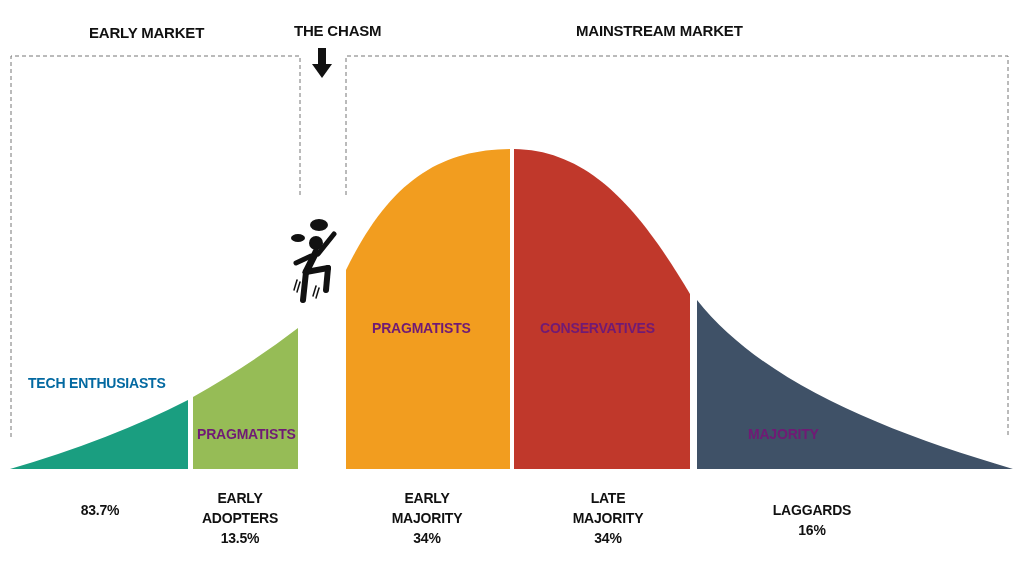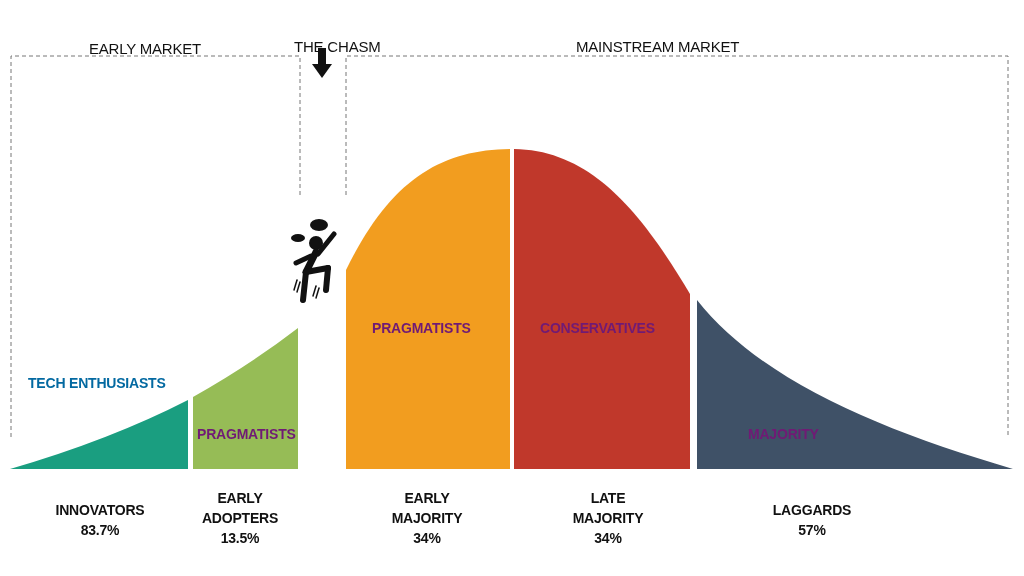--- a/index.html
+++ b/index.html
@@ -1,19 +1,19 @@
 <!DOCTYPE html>
 <html><head>
 <meta charset="utf-8">
 <style>
   html, body { margin:0; padding:0; background:#ffffff; }
   body { width:1024px; height:576px; position:relative; overflow:hidden;
          font-family:"Liberation Sans", "DejaVu Sans", sans-serif; }
   .abs { position:absolute; }
-  .hdr { font-weight:normal; font-size:15px; color:#111; letter-spacing:-0.2px; white-space:nowrap;margin-top:16px; }
+  .hdr { font-weight:bold; font-size:15px; color:#111; letter-spacing:-0.2px; white-space:nowrap; }
   .seg-label { font-weight:bold; font-size:14px; color:#701a75; white-space:nowrap; letter-spacing:-0.2px; }
   .dark-label { font-weight:bold; font-size:14px; color:#0369a1; white-space:nowrap; letter-spacing:-0.2px; }
   .bottom-label { font-weight:bold; font-size:14px; color:#111; text-align:center; line-height:20px; letter-spacing:-0.2px; }
   svg { position:absolute; left:0; top:0; }
 </style>
 </head>
 <body>
 
 <svg width="1024" height="576" viewBox="0 0 1024 576">
 
@@ -56,34 +56,33 @@
 <div class="abs hdr" style="left:294px; top:22px;">THE CHASM</div>
 <div class="abs hdr" style="left:576px; top:22px;">MAINSTREAM MARKET</div>
 
 <div class="abs dark-label" style="left:28px; top:375px;">TECH ENTHUSIASTS</div>
 <div class="abs seg-label" style="left:197px; top:426px;">PRAGMATISTS</div>
 <div class="abs seg-label" style="left:372px; top:320px;">PRAGMATISTS</div>
 <div class="abs seg-label" style="left:540px; top:320px;">CONSERVATIVES</div>
 <div class="abs seg-label" style="left:748px; top:426px;">MAJORITY</div>
 
 <div class="abs bottom-label" style="left:40px; top:500px; width:120px;">
-  <div>INNOVATORS</div>
   <div>83.7%</div>
 </div>
 <div class="abs bottom-label" style="left:185px; top:488px; width:110px;">
   <div>EARLY</div>
   <div>ADOPTERS</div>
   <div>13.5%</div>
 </div>
 <div class="abs bottom-label" style="left:372px; top:488px; width:110px;">
   <div>EARLY</div>
   <div>MAJORITY</div>
   <div>34%</div>
 </div>
 <div class="abs bottom-label" style="left:553px; top:488px; width:110px;">
   <div>LATE</div>
   <div>MAJORITY</div>
   <div>34%</div>
 </div>
 <div class="abs bottom-label" style="left:762px; top:500px; width:100px;">
   <div>LAGGARDS</div>
-  <div>57%</div>
+  <div>16%</div>
 </div>
 
 </body></html>

